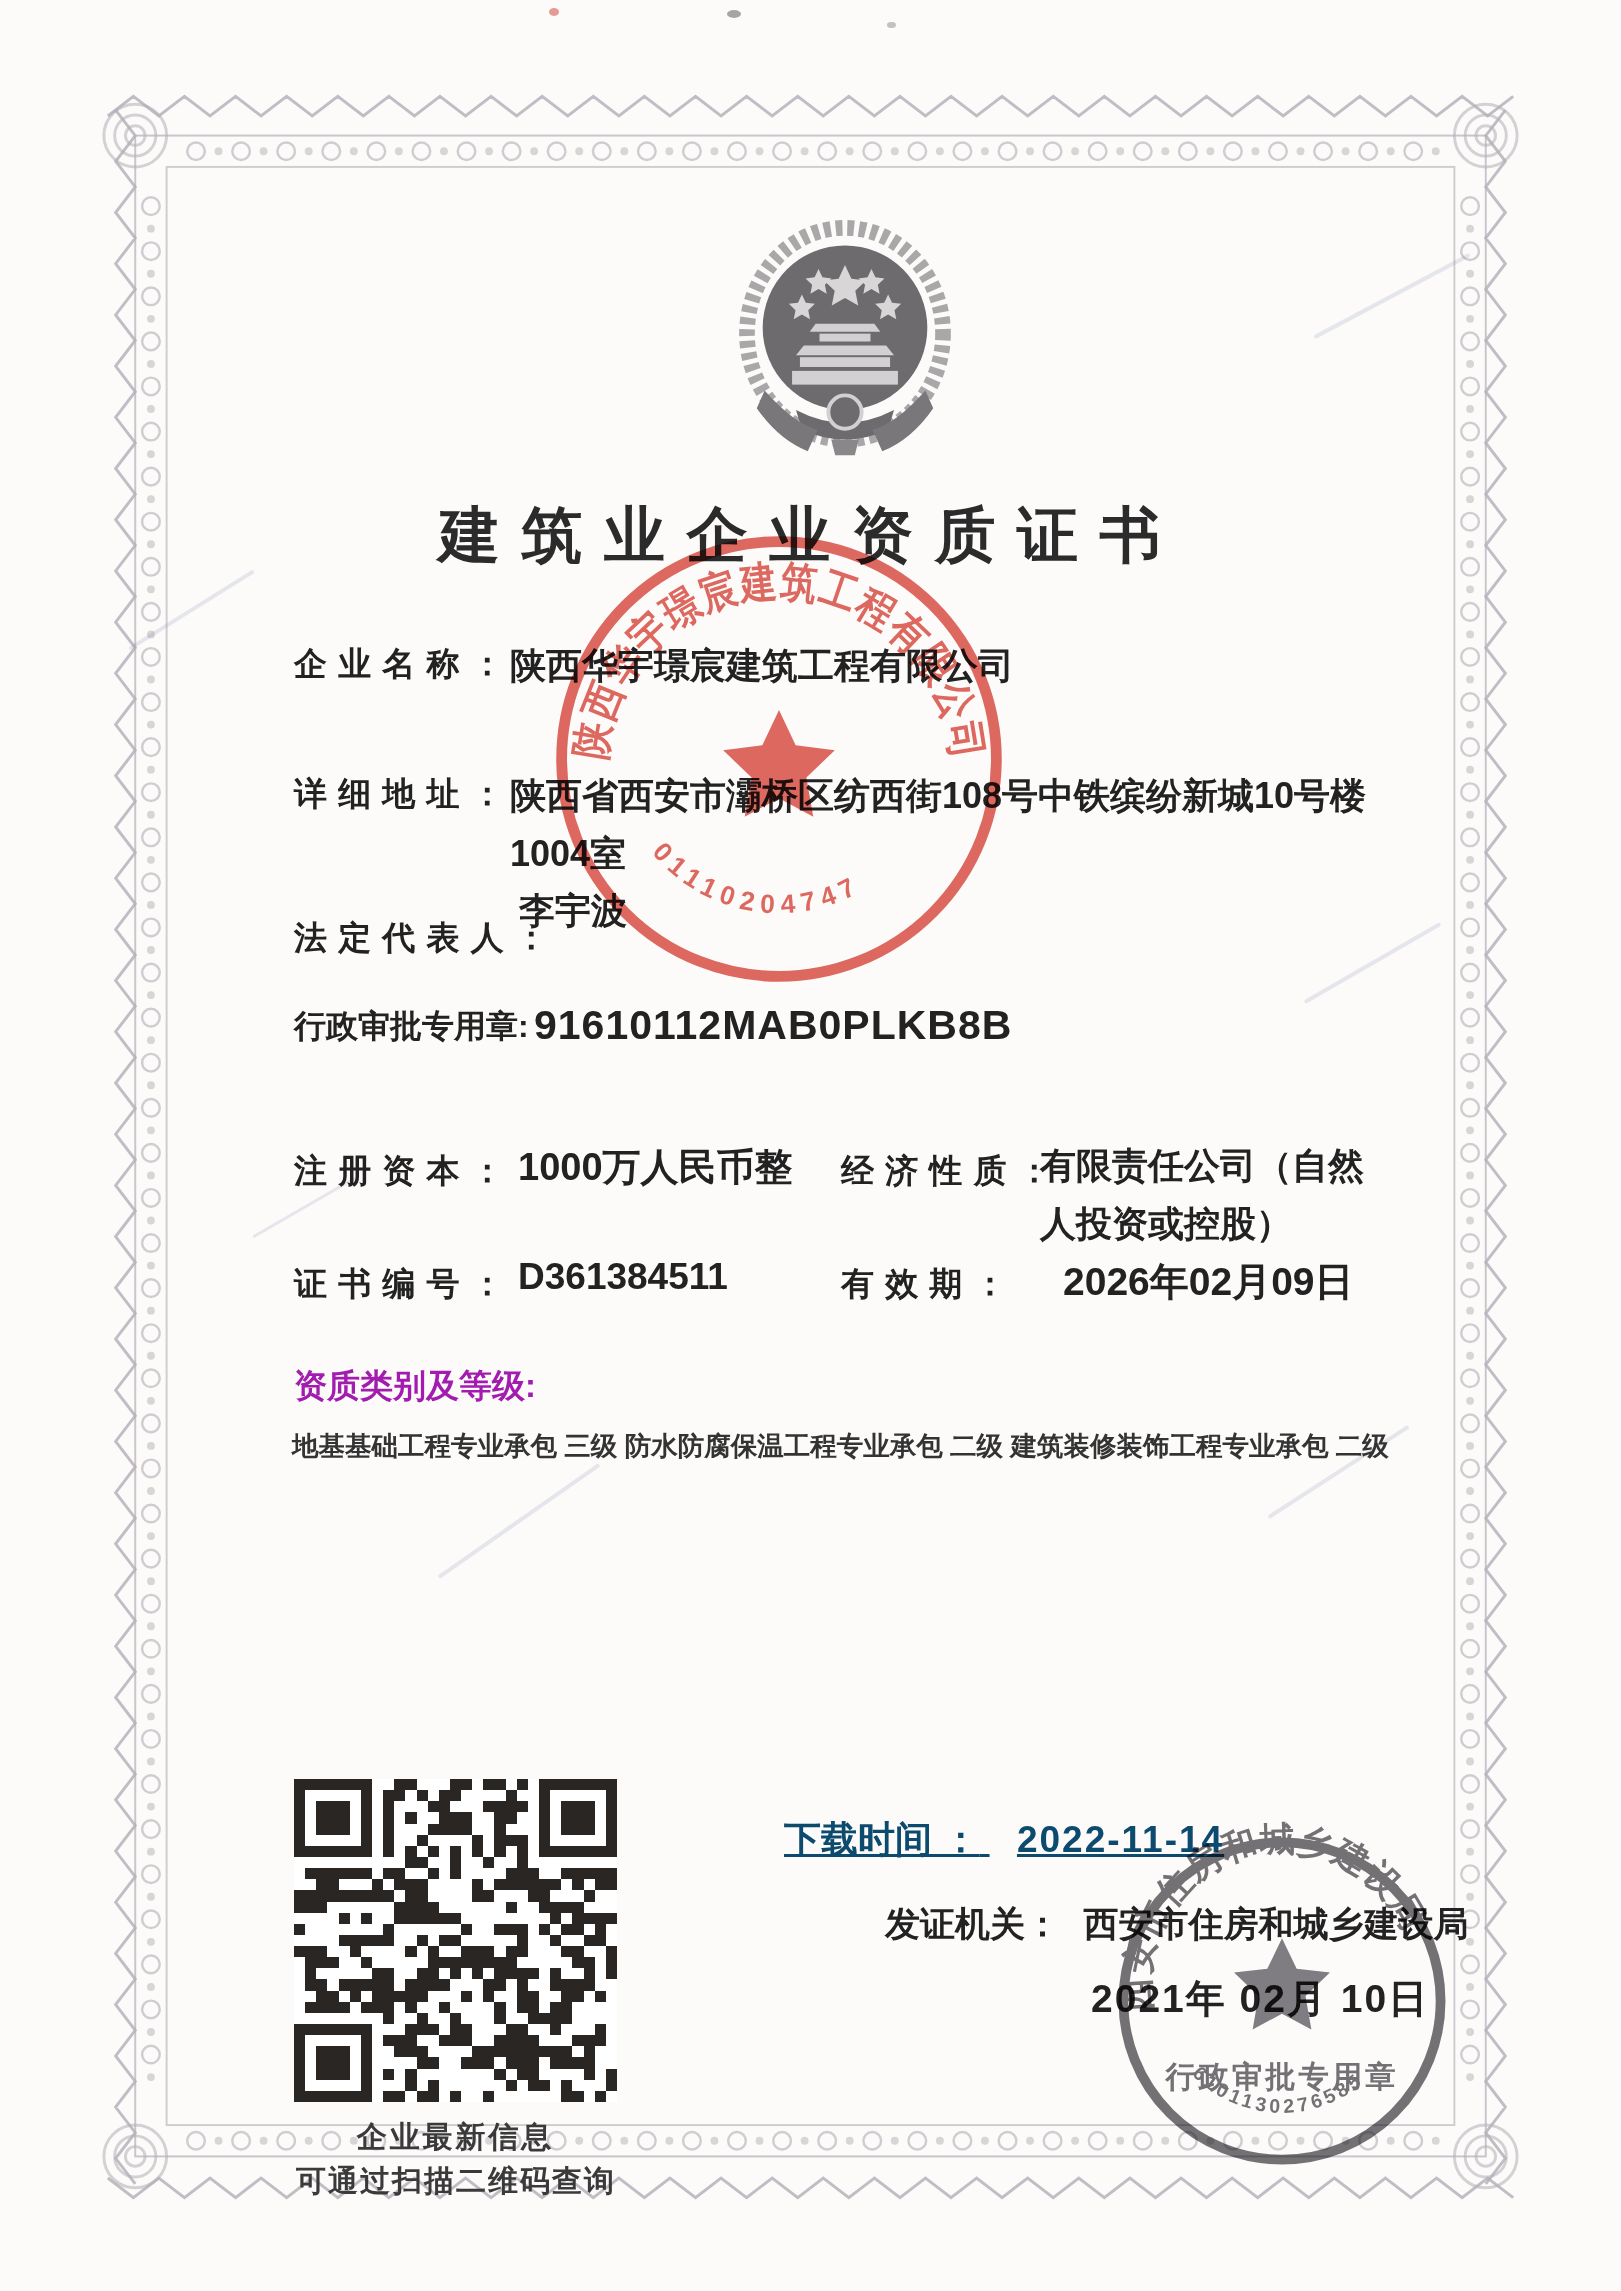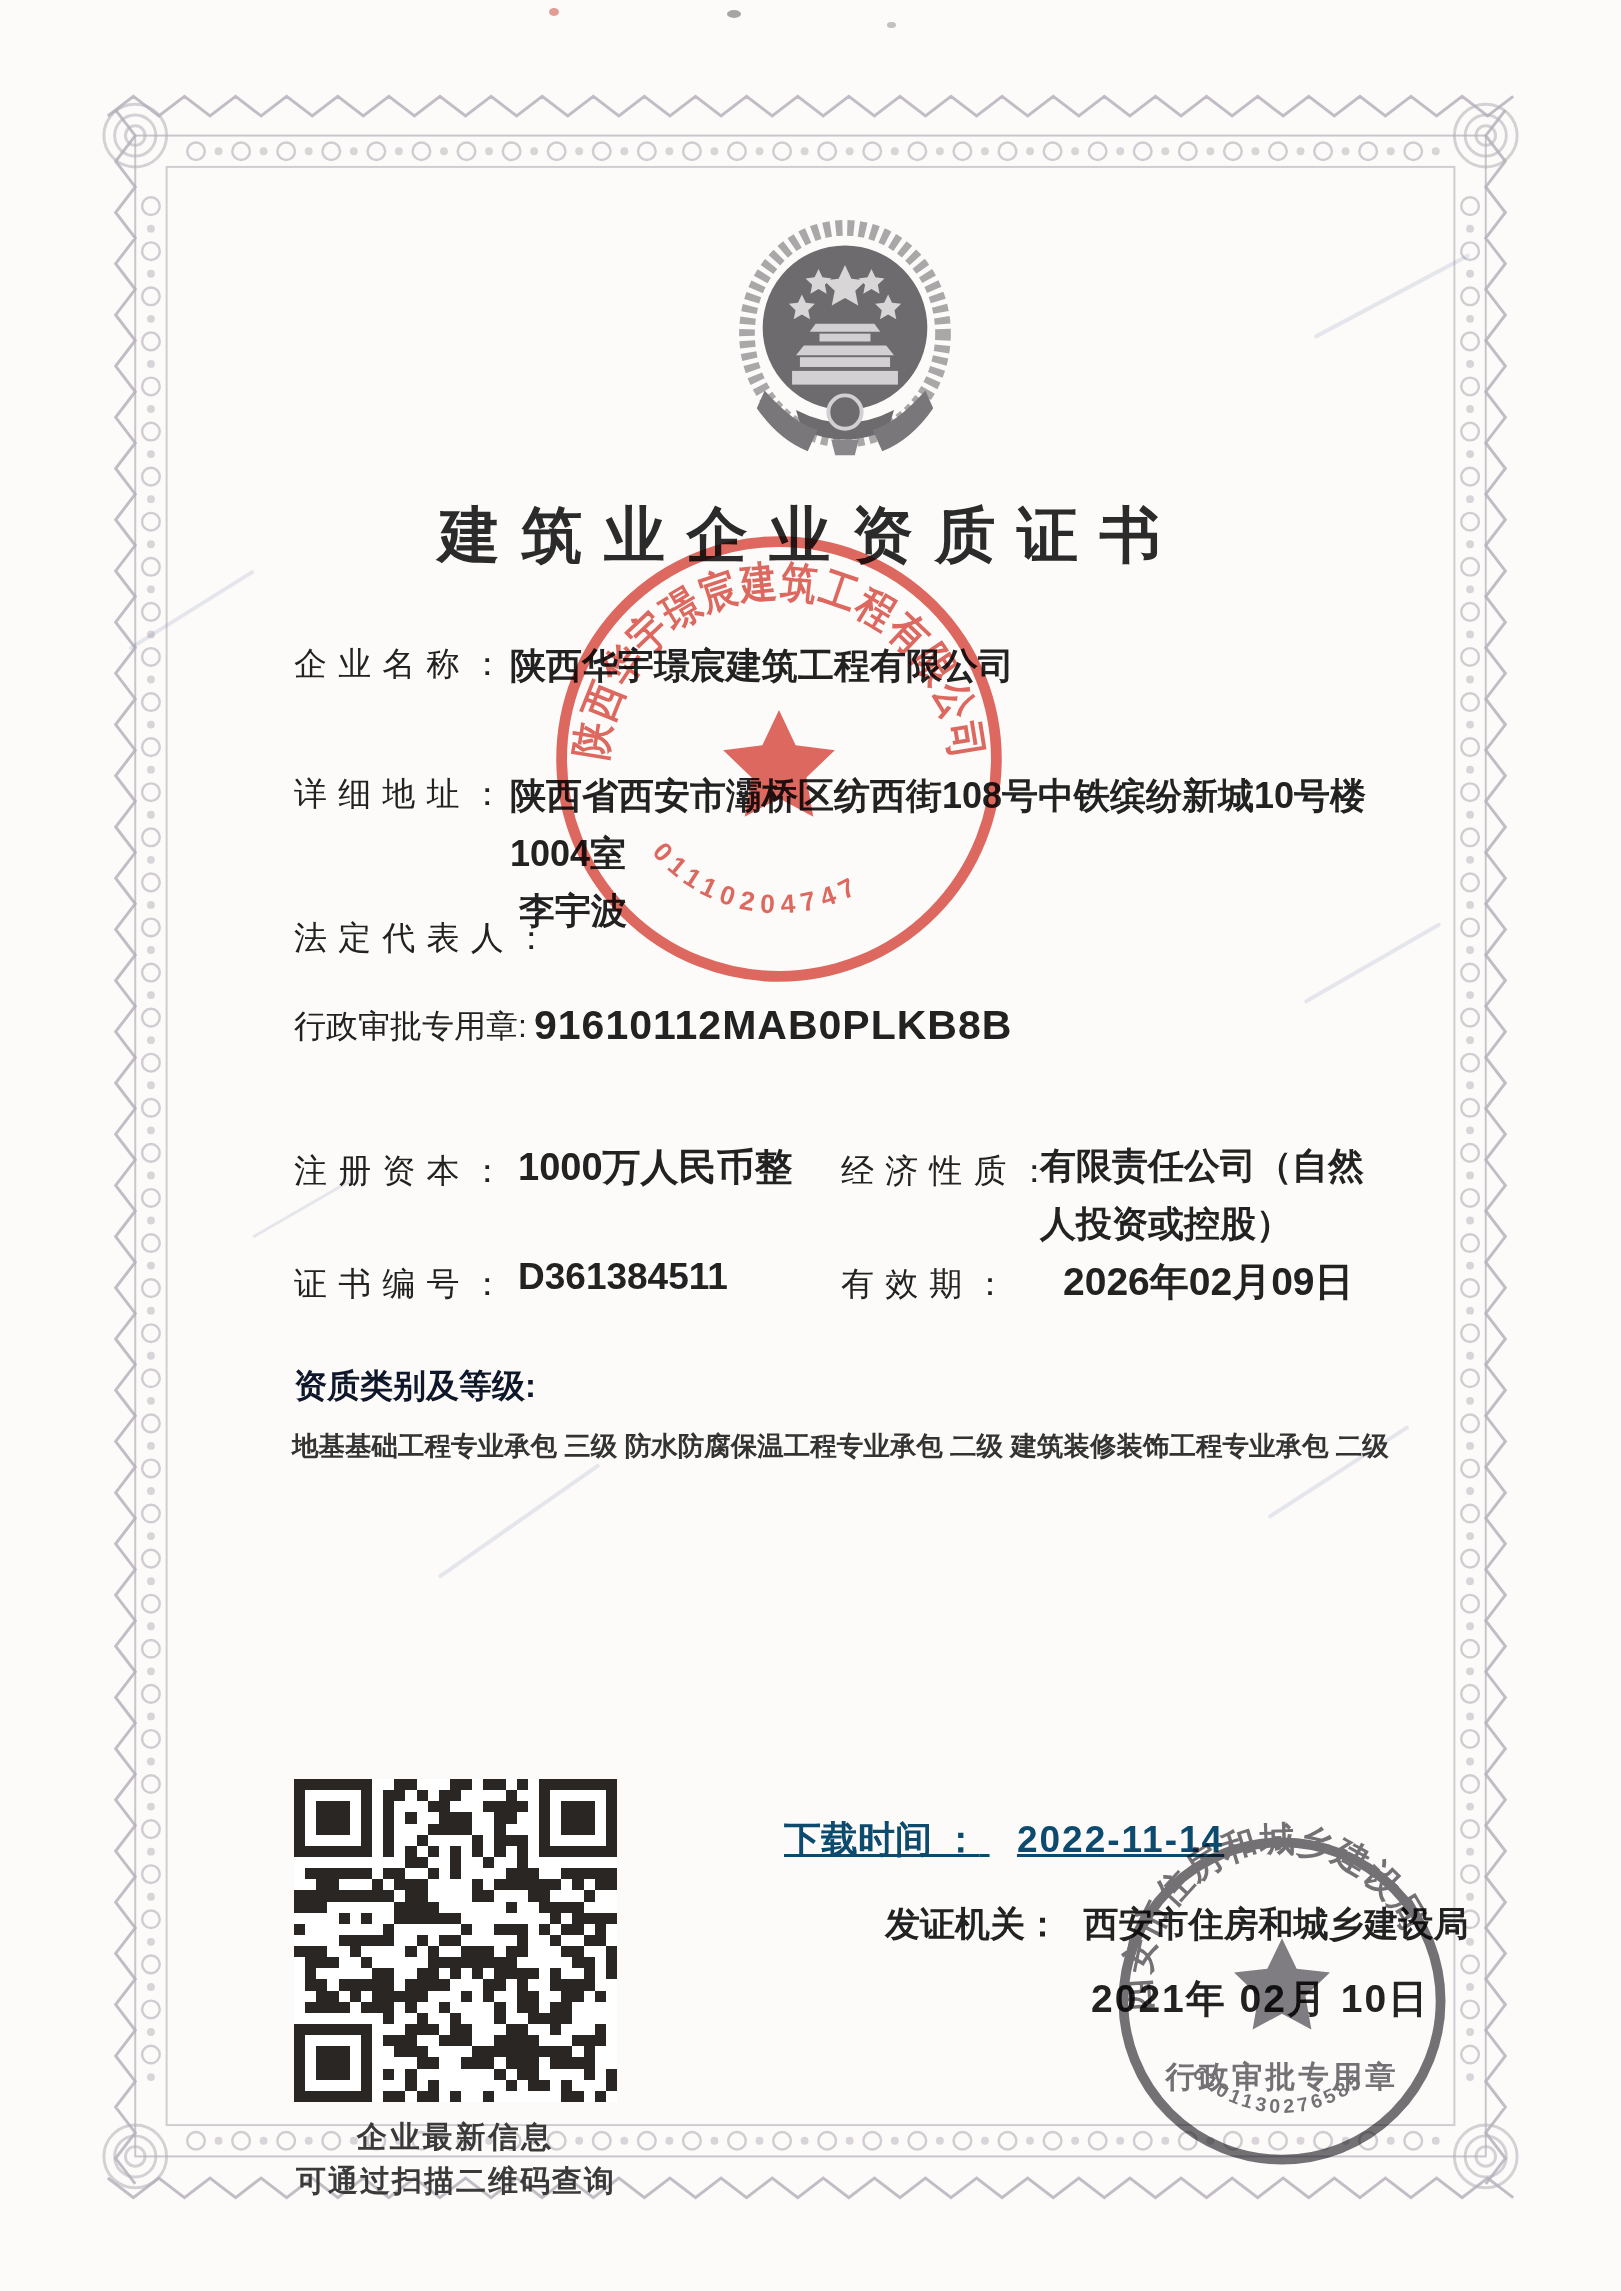--- a/index.html
+++ b/index.html
@@ -11,25 +11,25 @@
   
   #frame{position:absolute;left:0;top:0;width:1621px;height:2292px;pointer-events:none;}
   
   #emblem{position:absolute;left:737px;top:218px;width:216px;height:247px;}
   
   .title{
     position:absolute;left:0;top:495px;width:1621px;text-align:center;
     font-size:61px;font-weight:700;letter-spacing:21.6px;color:#2b2b2b;
   }
   
-  .lab{position:absolute;font-size:33px;font-weight:400;color:#222;white-space:nowrap;letter-spacing:1px;}
+  .lab{position:absolute;font-size:33px;font-weight:700;color:#222;white-space:nowrap;letter-spacing:1px;}
   .val{position:absolute;font-size:36px;font-weight:600;color:#222;line-height:1.62;}
   .mono-ish{font-weight:700;}
   
-  .qual-head{position:absolute;left:294px;top:1364px;font-size:33px;font-weight:700;color:#0f172a;}
+  .qual-head{position:absolute;left:294px;top:1364px;font-size:33px;font-weight:700;color:#a21caf;}
   .qual-line{position:absolute;left:292px;top:1429px;width:1098px;font-size:26.5px;font-weight:600;color:#333;line-height:1.35;}
   
   .foot-dl{position:absolute;left:784px;top:1815px;font-size:37px;color:#0c4a6e;text-decoration:underline;}
   .foot-dl b{font-weight:700;}
   .foot-issuer{position:absolute;left:885px;top:1901px;font-size:35px;color:#222;}
   .foot-issuer b{font-weight:700;}
   .foot-date{position:absolute;left:1091px;top:1972px;font-size:39px;font-weight:600;color:#222;letter-spacing:2px;}
   
   #qr{position:absolute;left:294px;top:1779px;width:323px;height:323px;}
   .qr-cap1{position:absolute;left:294px;top:2117px;width:323px;text-align:center;font-size:30px;font-weight:700;color:#3a3a3a;letter-spacing:2.9px;}

